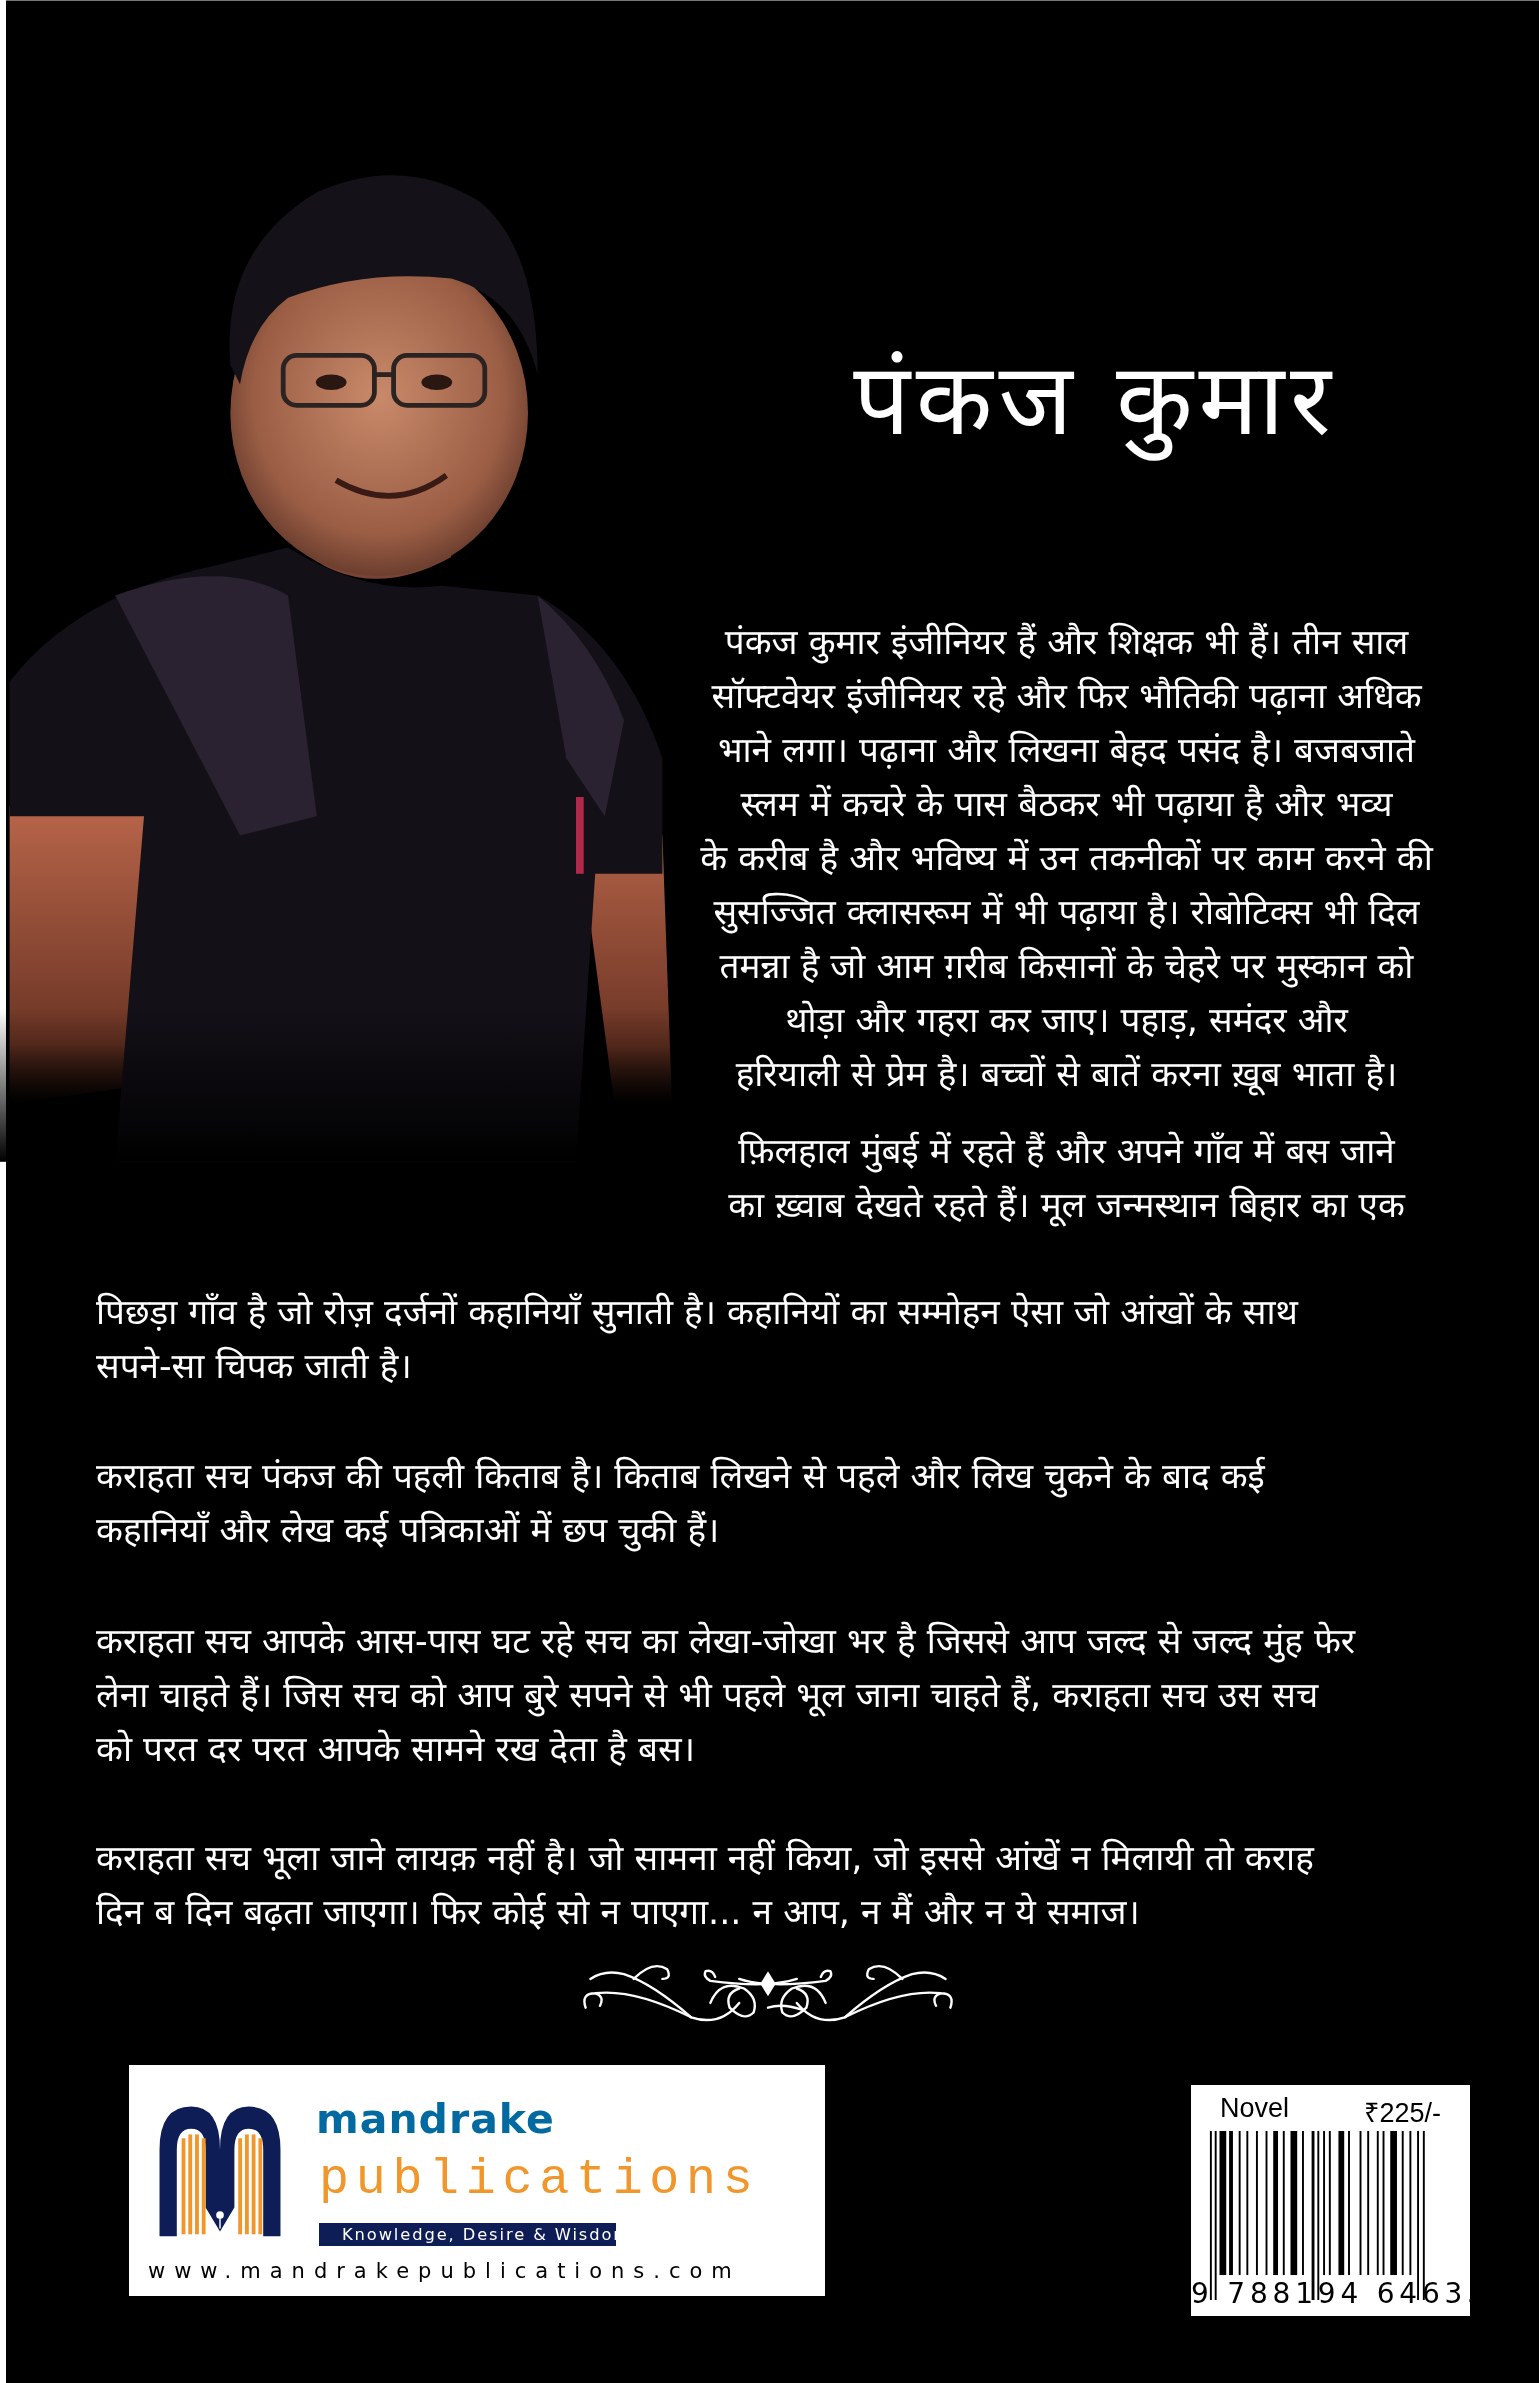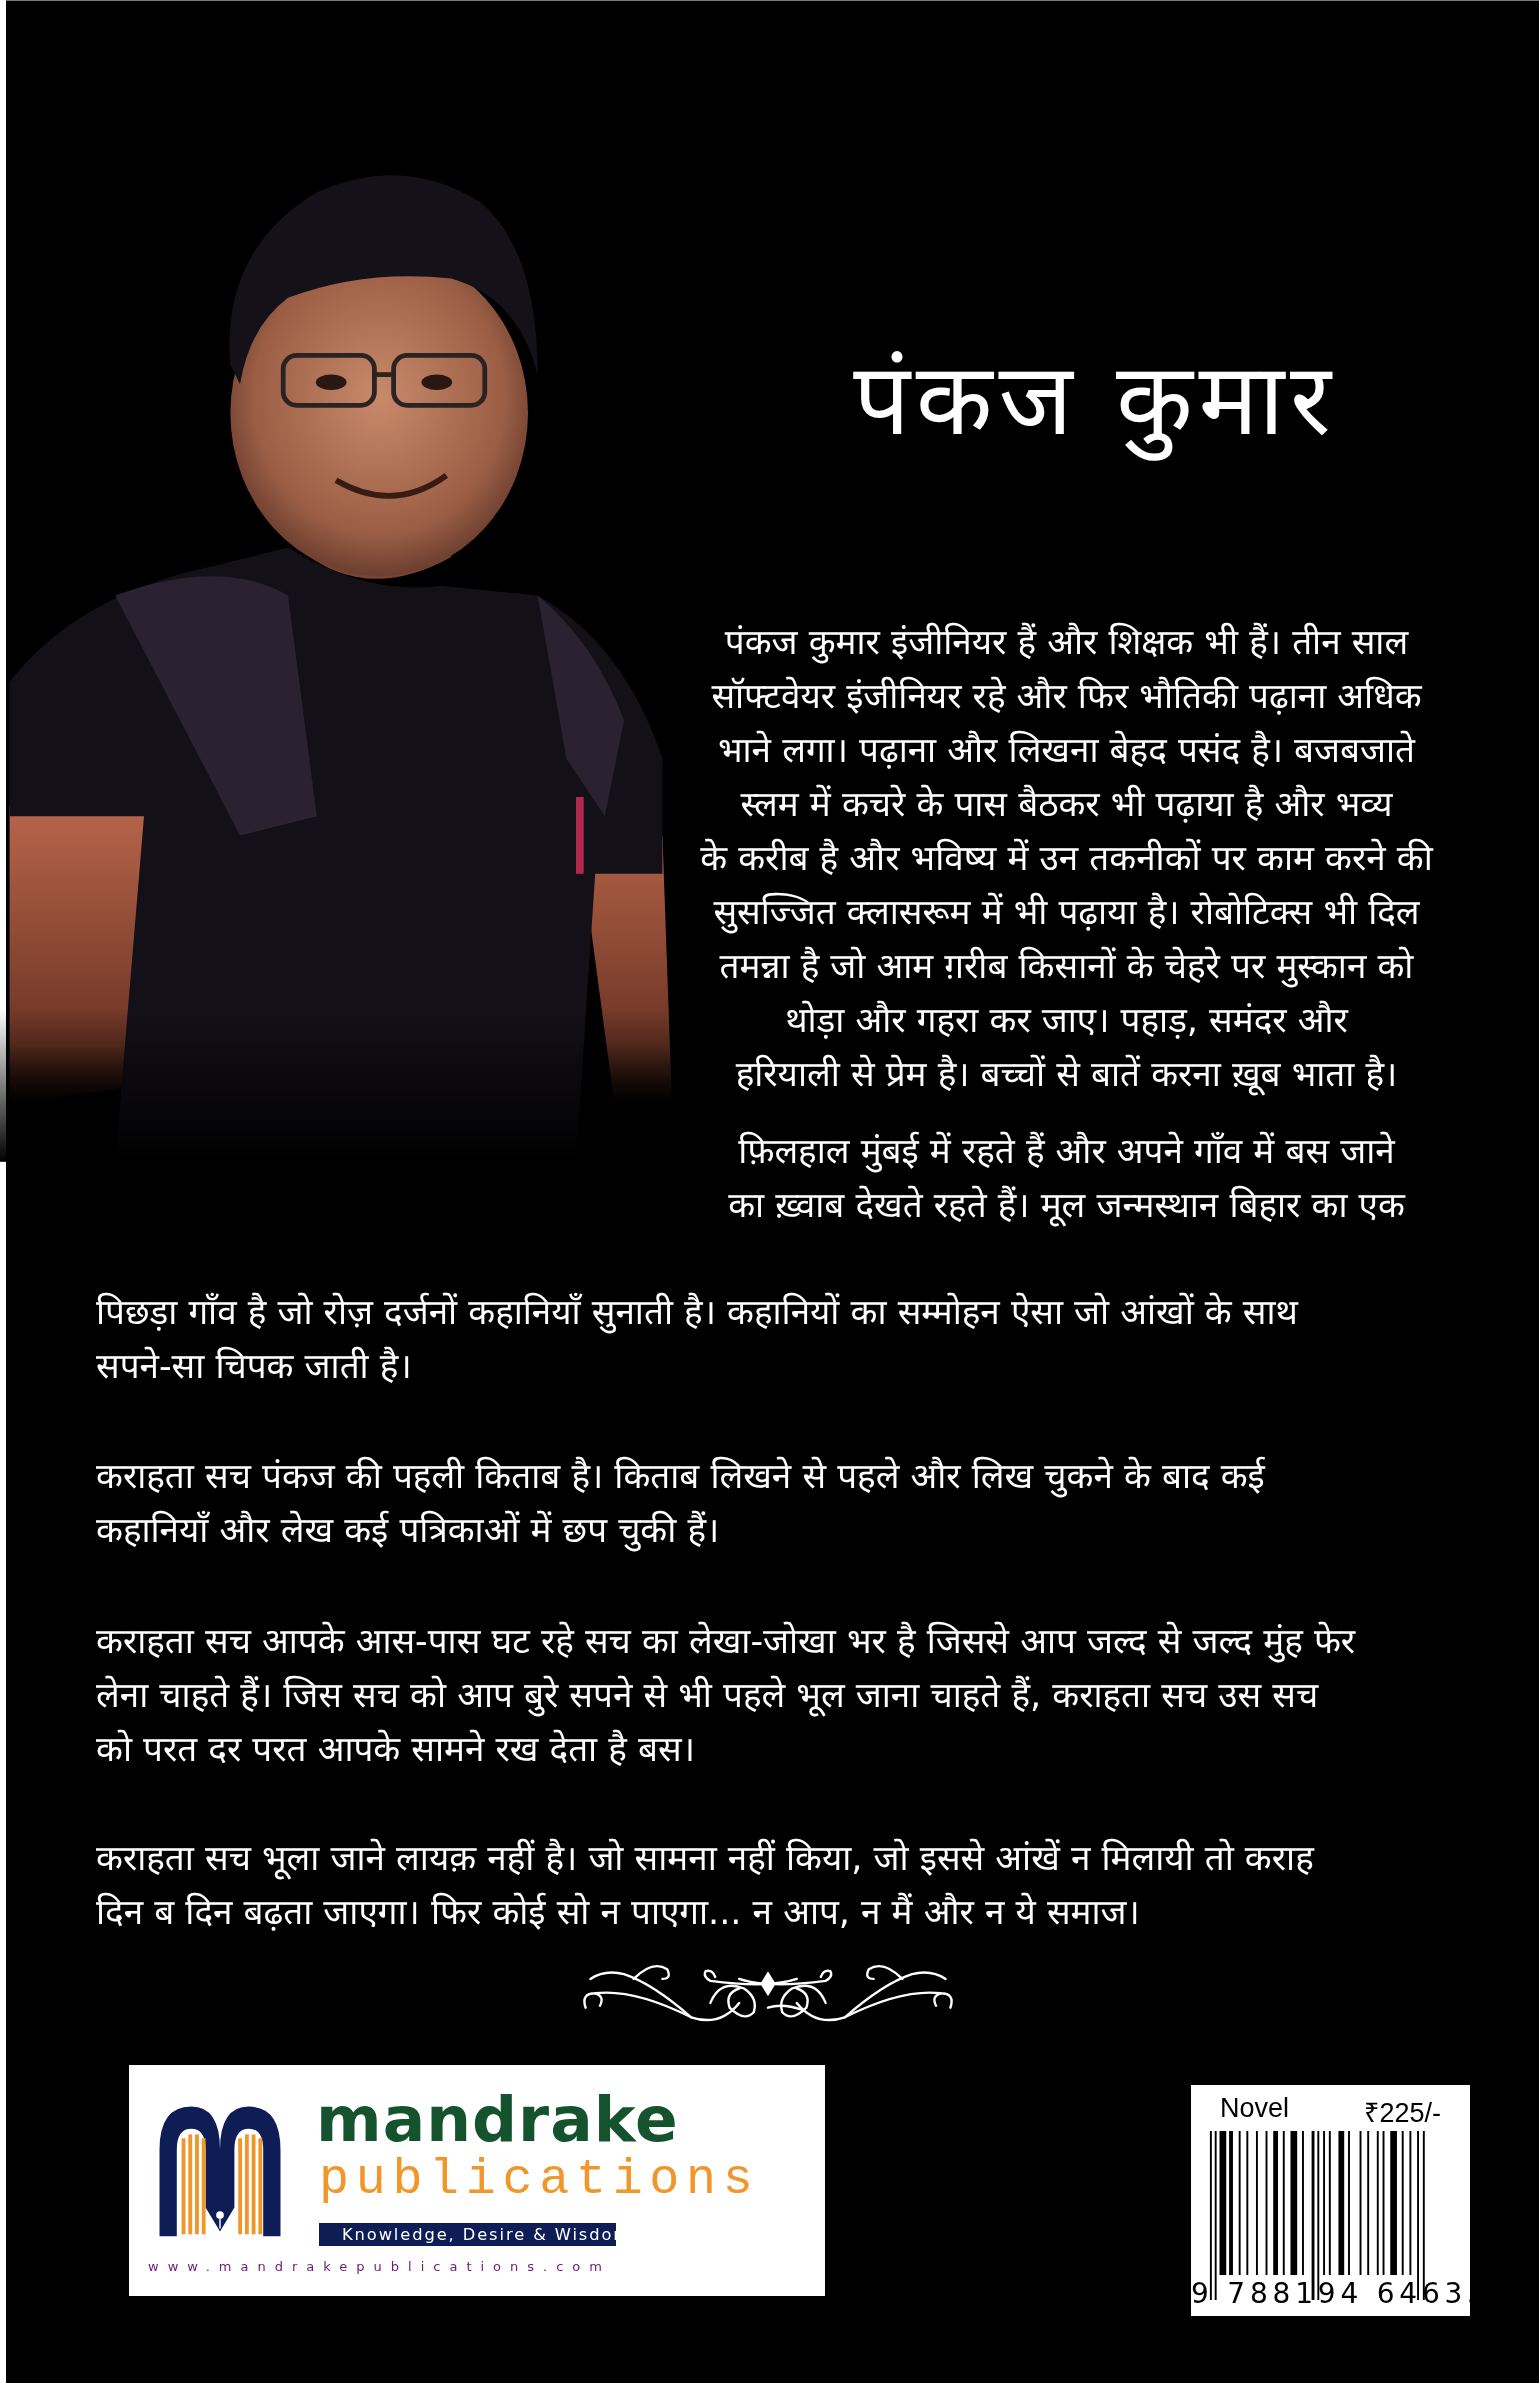--- a/index.html
+++ b/index.html
@@ -31,33 +31,33 @@
   .p3 .line, .p4 .line, .p5 .line, .bio2b .line { text-align:justify; text-align-last:left; }
 
   .ornament { position:absolute; left:576px; top:1950px; width:384px; height:77px; }
 
   .logo-box {
     position:absolute; left:129px; top:2065px; width:696px; height:231px; background:#fff;
   }
   .logo-mark { position:absolute; left:19px; top:27px; width:144px; height:154px; }
   .brand-name {
     position:absolute; left:187px; top:21px; font-family:"DejaVu Sans", sans-serif;
-    font-weight:bold; font-size:63px; color:#14532d; letter-spacing:1px; line-height:67px;
+    font-weight:bold; font-size:41px; color:#0369a1; letter-spacing:1px; line-height:67px;
   }
   .brand-sub {
     position:absolute; left:190px; top:86px; font-family:Liberation Mono, monospace;
     font-size:50px; color:#f0962a; letter-spacing:6.7px; line-height:58px;
   }
   .brand-tagline {
     position:absolute; left:190px; top:158px; width:274px; height:23px; background:#0f1d56;
     color:#fff; font-size:16.3px; line-height:23px; letter-spacing:1.9px; padding-left:23px;
     font-family:"DejaVu Sans", sans-serif; white-space:nowrap;
   }
   .brand-url {
-    position:absolute; left:19px; top:194px; font-size:13px; letter-spacing:9px; color:#701a75;
+    position:absolute; left:19px; top:194px; font-size:21px; letter-spacing:9px; color:#000000;
     font-family:"DejaVu Sans", sans-serif; white-space:nowrap;
   }
 
   .barcode-box {
     position:absolute; left:1191px; top:2065px; width:279px; height:231px; background:#fff; color:#000;margin-top:20px;
   }
   .bc-genre { position:absolute; left:29px; top:7.7px; font-size:27px; font-family:"Liberation Sans", sans-serif; }
   .bc-price { position:absolute; left:173px; top:7.7px; font-size:27px; font-family:"Liberation Sans", sans-serif; }
   .bc-bars { position:absolute; left:17.3px; top:46px; width:235px; height:169px; }
   .bc-isbn {

